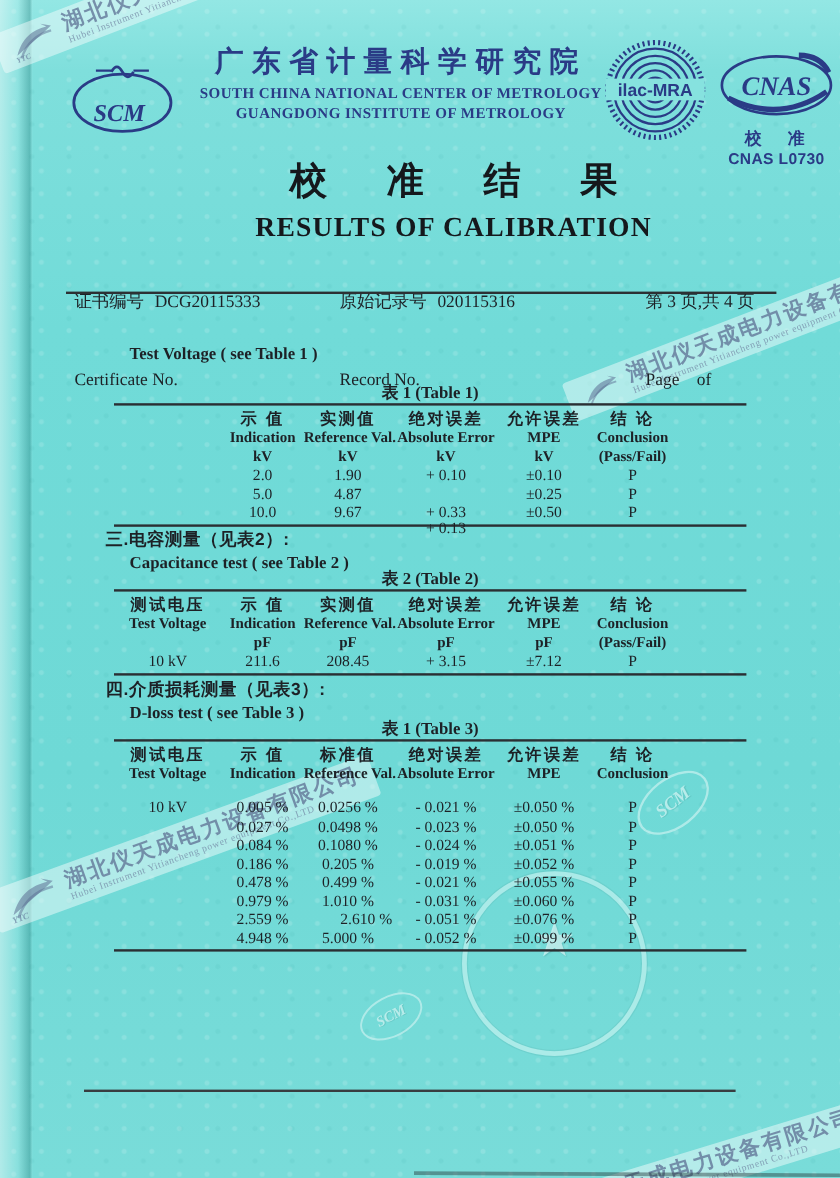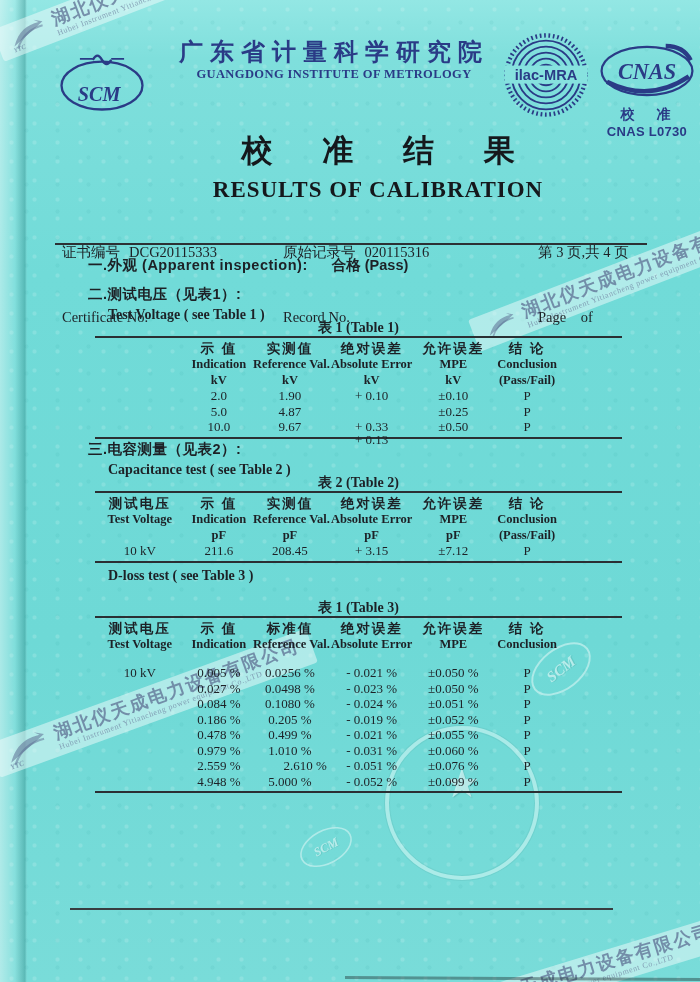--- a/index.html
+++ b/index.html
@@ -141,20 +141,21 @@
 
   <svg class="scm-logo" viewBox="0 0 100 74">
     <ellipse cx="50" cy="42" rx="44" ry="26" fill="none" stroke="#2a3b86" stroke-width="2.5"></ellipse>
     <path d="M26,13 L40,13 M60,13 L74,13" stroke="#2a3b86" stroke-width="2"></path>
     <path d="M40,14 q5,-9 10,0 q5,9 10,0" fill="none" stroke="#2a3b86" stroke-width="2.5"></path>
     <text x="47" y="59" text-anchor="middle" font-size="22" font-style="italic" font-weight="bold" font-family="Liberation Serif,serif" fill="#2a3b86">SCM</text>
   </svg>
 
   <div class="org">
     <div class="cn">广东省计量科学研究院</div>
+    <div class="en en1">SOUTH CHINA NATIONAL CENTER OF METROLOGY</div>
     <div class="en">GUANGDONG INSTITUTE OF METROLOGY</div>
   </div>
 
   <svg class="ilac" viewBox="0 0 100 100">
     <circle cx="50" cy="50" r="46" fill="none" stroke="#2a3b86" stroke-width="5" stroke-dasharray="2 3.1"></circle>
     <circle cx="50" cy="50" r="40" fill="none" stroke="#2a3b86" stroke-width="2.2"></circle>
     <circle cx="50" cy="50" r="33" fill="none" stroke="#2a3b86" stroke-width="2.2"></circle>
     <circle cx="50" cy="50" r="26" fill="none" stroke="#2a3b86" stroke-width="2.2"></circle>
     <circle cx="50" cy="50" r="19" fill="none" stroke="#2a3b86" stroke-width="2.2"></circle>
     <circle cx="50" cy="50" r="12" fill="none" stroke="#2a3b86" stroke-width="2.2"></circle>
@@ -186,27 +187,22 @@
       <div><span>原始记录号</span><span class="num">020115316</span></div>
       <div>Record No.</div>
     </div>
     <div class="col m3">
       <div>第 3 页,共 4 页</div>
       <div>Page    of</div>
     </div>
   </div>
   <div class="rule-top"></div>
 
-  <div class="sec s1">
-    <span class="cnline">一.外观 (Apparent inspection):</span>
-    <span class="result">合格 (Pass)</span>
-  </div>
 
   <div class="sec s2">
-    <div class="cnline">二.测试电压（见表1）:</div>
     <div class="enline">Test Voltage ( see Table 1 )</div>
   </div>
   <div class="tbl-title tt1">表 1 (Table 1)</div>
   <div class="dtable t1" id="table1">
       <div class="trow thead">
         <div class="tcell" style="width: 17%;"></div>
         <div class="tcell th" style="width: 13%;">
           <div class="hl hl0">示 值</div>
           <div class="hl hl1">Indication</div>
           <div class="hl hl2">kV</div>
@@ -299,20 +295,21 @@
         <div class="tcell td" style="width: 17%;">10 kV</div>
         <div class="tcell td" style="width: 13%;">211.6</div>
         <div class="tcell td" style="width: 14%;">208.45</div>
         <div class="tcell td" style="width: 17%;">+ 3.15</div>
         <div class="tcell td" style="width: 14%;">±7.12</div>
         <div class="tcell td" style="width: 14%;">P</div>
       </div>
     </div>
 
   <div class="sec s4">
+    <div class="cnline">四.介质损耗测量（见表3）:</div>
     <div class="enline">D-loss test ( see Table 3 )</div>
   </div>
   <div class="tbl-title tt3">表 1 (Table 3)</div>
   <div class="dtable t3" id="table3">
       <div class="trow thead">
         <div class="tcell th" style="width: 17%;">
           <div class="hl hl0">测试电压</div>
           <div class="hl hl1">Test Voltage</div>
         </div>
         <div class="tcell th" style="width: 13%;">

